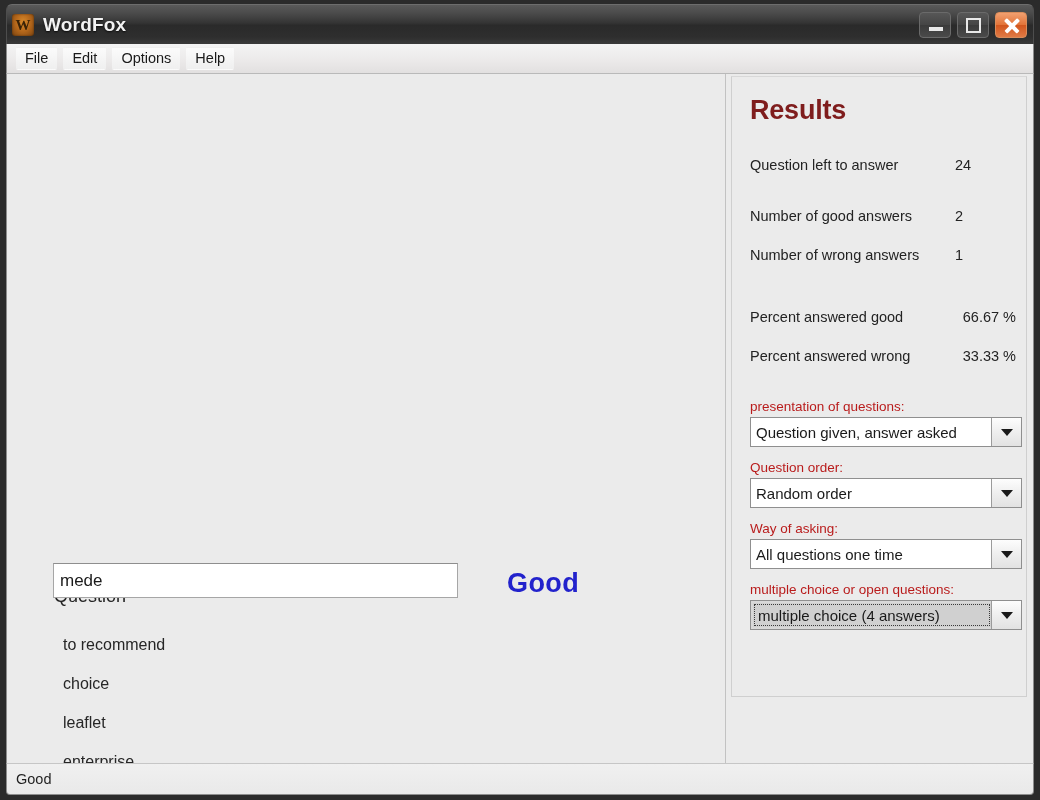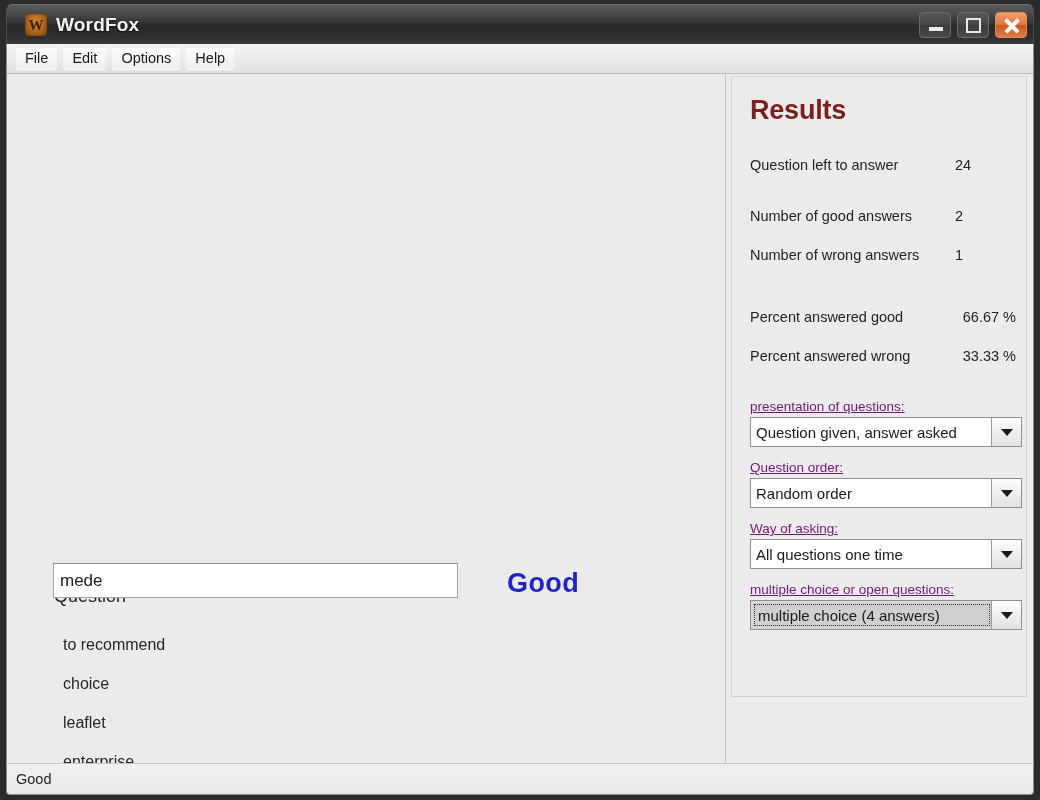--- a/index.html
+++ b/index.html
@@ -28,21 +28,21 @@
   .titlebar {
     position: relative;
     height: 40px;
     flex: 0 0 40px;
     background: linear-gradient(to bottom,
         #5a5a5a 0%, #4a4a4a 22%, #343434 46%,
         #2a2a2a 52%, #2e2e2e 82%, #3a3a3a 100%);
     border-radius: 6px 6px 0 0;
     display: flex;
     align-items: center;
-    padding-left: 18px;
+    padding-left: 5px;
     border-top: 1px solid #6d6d6d;
     border-left: 1px solid #4d4d4d;
     border-right: 1px solid #4d4d4d;
   }
   .app-icon {
     width: 22px; height: 22px;
     margin-right: 9px;
     border-radius: 3px;
     background: radial-gradient(ellipse at 50% 38%, #d98a2b 0%, #b4671b 48%, #7a4310 100%);
     position: relative;
@@ -220,24 +220,23 @@
     font-size: 14.5px;
     color: #232323;
   }
   .stat-row .lbl { flex: 0 0 205px; }
   .stat-row .val { flex: 1 1 auto; }
   .stat-row.right .val { text-align: right; padding-right: 2px; }
 
   .field-group { position: absolute; left: 18px; width: 272px; }
   .field-label {
     font-size: 13.5px;
-    color: #701a75;
+    color: #b91c1c;
     margin-bottom: 3px;
     white-space: nowrap;
-    text-decoration: underline;
   }
   .combo {
     display: flex;
     height: 30px;
     border: 1px solid #8f8f8f;
     background: #ffffff;
     align-items: stretch;
   }
   .combo .value {
     flex: 1 1 auto;

